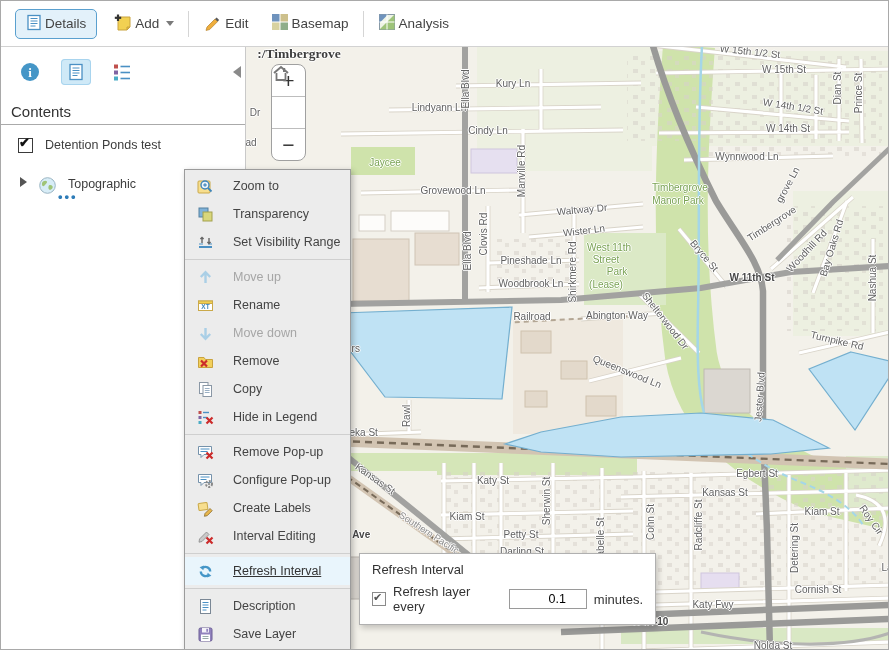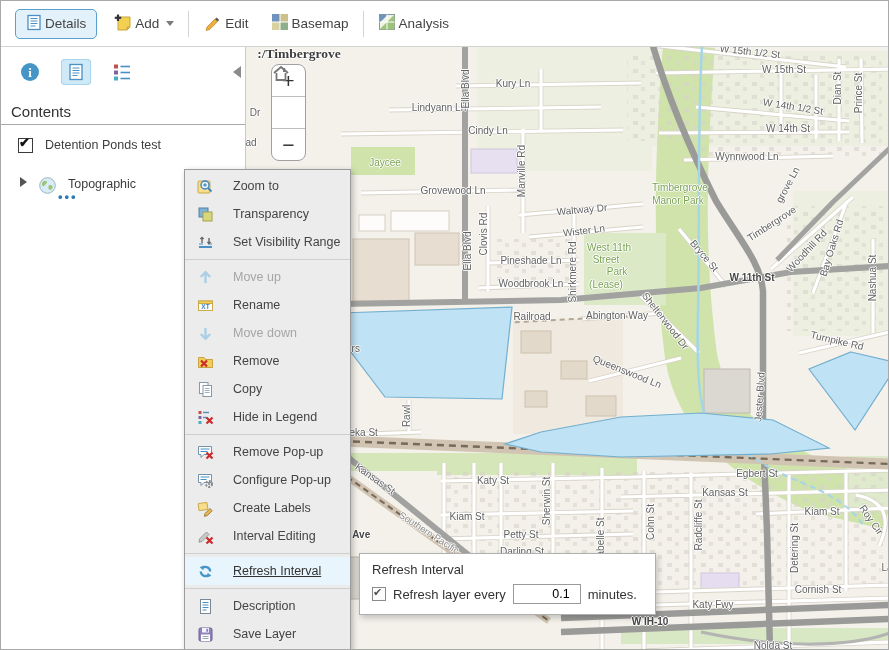--- a/index.html
+++ b/index.html
@@ -65,21 +65,21 @@
   .msep:after{content:'';position:absolute;left:0;right:0;top:3px;border-top:1px solid #cfcfcf}
   
   #refresh-pop{position:absolute;left:358px;top:552px;width:297px;background:#fff;
                border:1px solid #b0b0b0;box-shadow:2px 3px 6px rgba(0,0,0,.2);z-index:28;
                padding:8px 12px 10px;box-sizing:border-box}
   #refresh-pop .title{font-size:13px;color:#333;margin-bottom:7px}
   #refresh-pop .row{display:flex;align-items:center;gap:7px;font-size:13px;color:#333}
   .cb2{width:12px;height:12px;border:1px solid #8a8a8a;background:#fdfdfd;position:relative;flex:none}
   .cb2:after{content:'\2714';position:absolute;top:-2px;left:0;font-size:11px;color:#555}
   .pin{width:56px;height:18px;border:1px solid #9a9a9a;font-size:12.5px;text-align:right;
-       padding:0 10px 0 0;font-family:"Liberation Sans",sans-serif}
+       padding:0 20px 0 0;font-family:"Liberation Sans",sans-serif}
 </style>
 </head>
 <body>
 
 <div id="toolbar">
   <div class="tbtn" id="btn-details">
     <span>
       <svg width="16" height="17" viewBox="0 0 16 17">
           <rect x="2" y="1.5" width="12" height="14" fill="#fff" stroke="#4a90c4" stroke-width="1.3"></rect>
           <line x1="4.5" y1="4.5" x2="11.5" y2="4.5" stroke="#4a90c4"></line>

